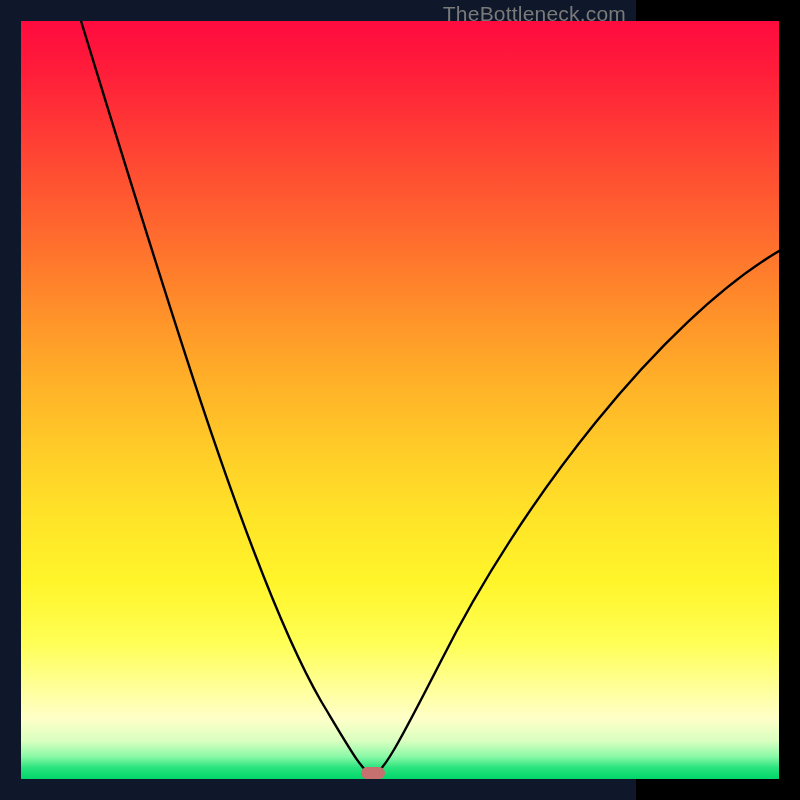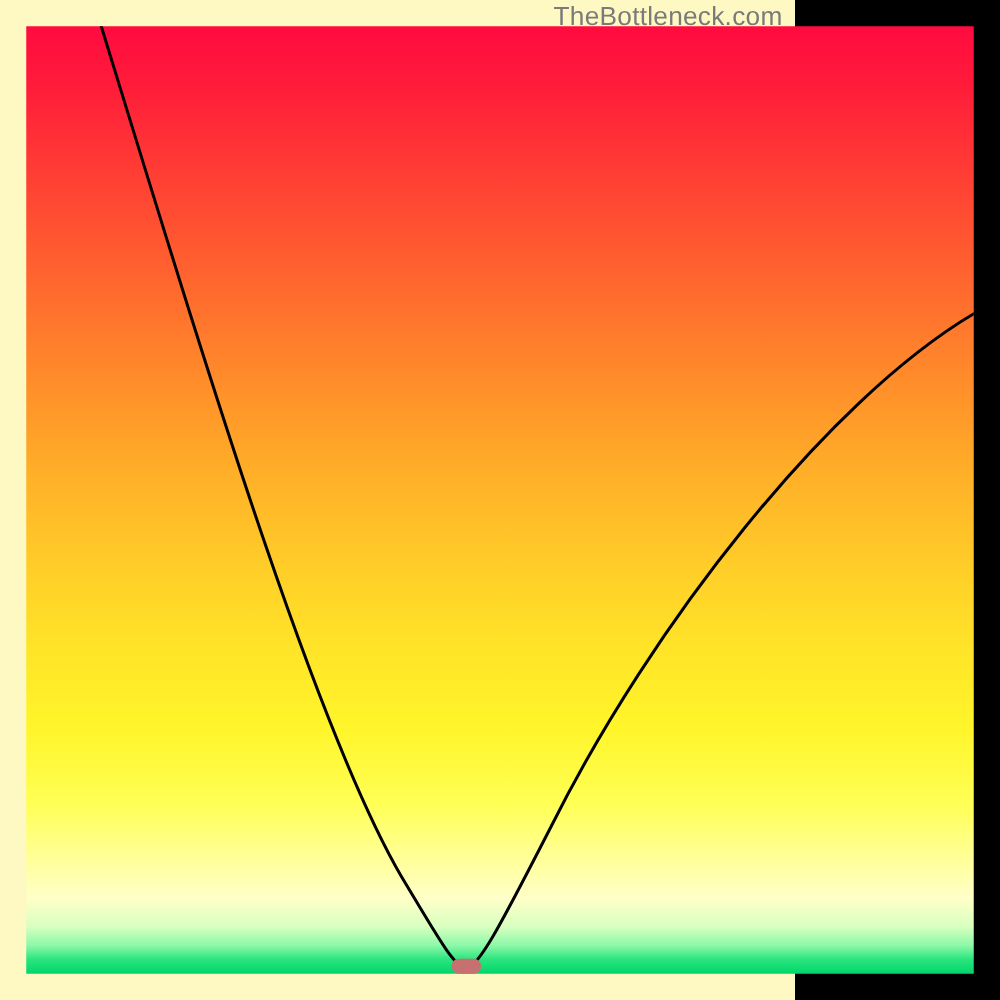--- a/index.html
+++ b/index.html
@@ -8,21 +8,21 @@
     width: 800px;
     height: 800px;
     overflow: hidden;
     background: #000;
     font-family: Arial, Helvetica, sans-serif;
   }
   .frame {
     position: relative;
     width: 636px;
     height: 800px;
-    background: #fef9c3;
+    background: #0f172a;
   }
   .plot-area {
     position: absolute;
     left: 21px;
     top: 21px;
     width: 758px;
     height: 758px;
     background: linear-gradient(to bottom,
       #ff0b3f 0%,
       #ff1b3a 6%,

